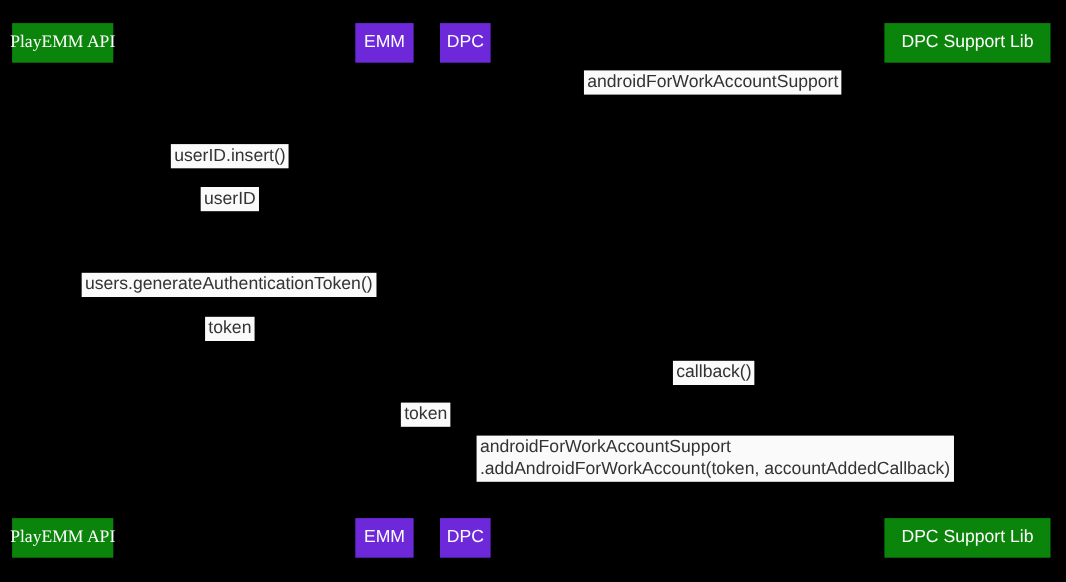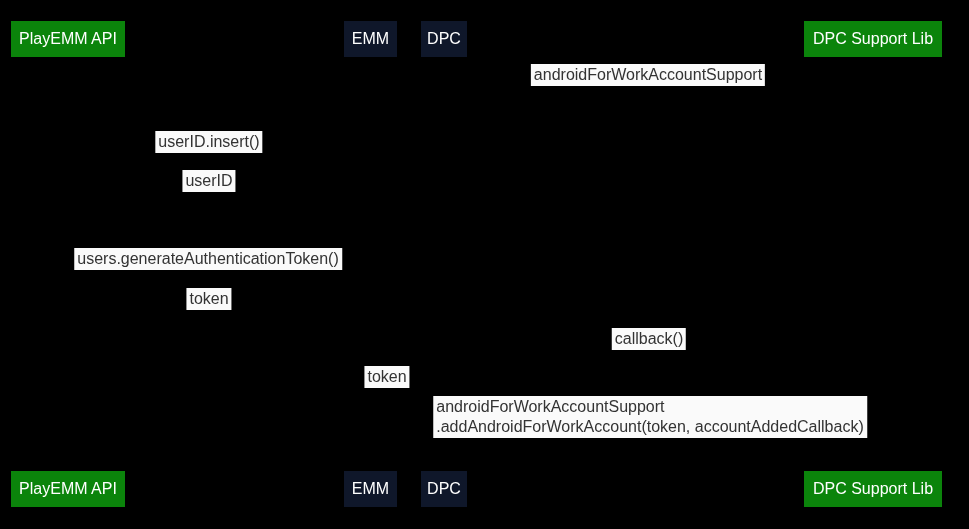--- a/index.html
+++ b/index.html
@@ -32,25 +32,25 @@
     position: absolute;
     height: 36px;
     display: flex;
     align-items: center;
     justify-content: center;
     color: #ffffff;
     font-size: 16px;
     white-space: nowrap;
   }
   .actor.green { background: #0b840b; }
-  .actor.blue  { background: #0f172a; margin-left: 21px; }
-  .a1 { left: 11px;  width: 114px; }
+  .actor.blue  { background: #6d28d9; }
+  .a1 { left: 11px;  width: 92px; font-family: Liberation Serif, serif; }
   .a2 { left: 323px; width: 53px;  }
   .a3 { left: 400px; width: 46px;  }
-  .a4 { left: 804px; width: 138px; }
+  .a4 { left: 804px; width: 151px; }
   .row-top { top: 21px; }
   .row-bottom { top: 471px; }
 
   .msg {
     position: absolute;
     transform: translateX(-50%);
     background: #fafafa;
     color: #333333;
     font-size: 16px;
     line-height: 20px;

